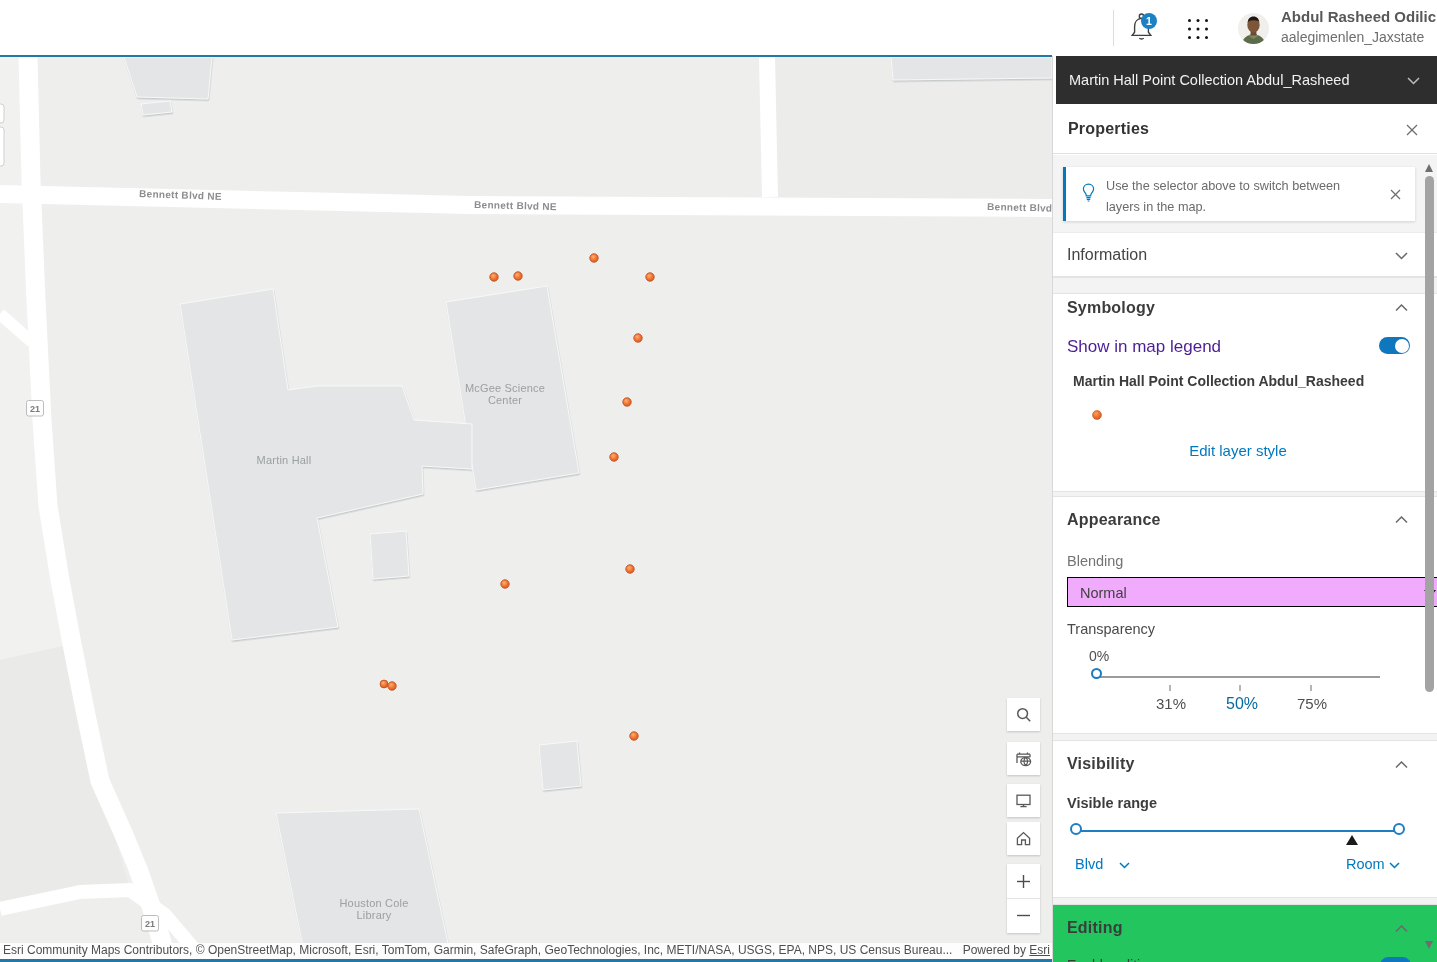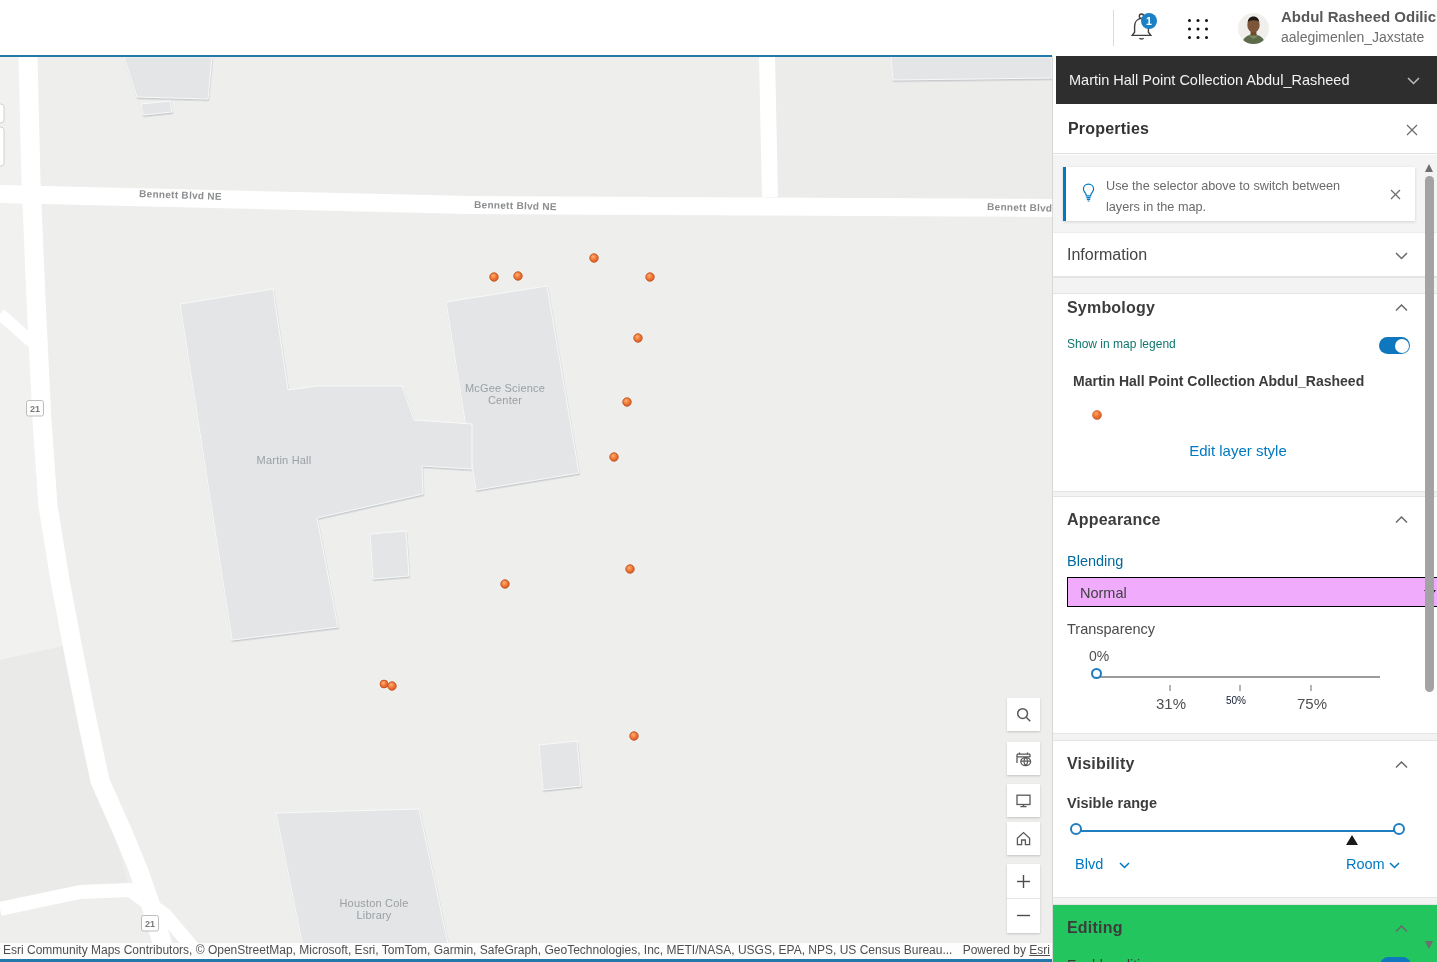--- a/index.html
+++ b/index.html
@@ -204,21 +204,21 @@
             <path d="M1,1 L6.5,6.5 L12,1"></path>
           </svg>
       </div>
       <div class="gap abs" style="top:122px;left:0;right:0;height:17px"></div>
 
       <div class="abs" style="top:139px;left:0;right:0;height:197px;background:#fff">
         <span class="sechead abs" style="left:14px;top:5px">Symbology</span>
         <svg class="abs" style="right:29px;top:10px" width="13" height="8" viewBox="0 0 13 8" fill="none" stroke="#6a6a6a" stroke-width="1.5">
             <path d="M1,6.5 L6.5,1 L12,6.5"></path>
           </svg>
-        <span class="abs" style="left:14px;top:43px;font-size:12px;color:#0f766e">Show in map legend</span>
+        <span class="abs" style="left:14px;top:43px;font-size:17px;color:#4c1d95">Show in map legend</span>
         <div class="abs" style="left:326px;top:43px;width:31px;height:17px;background:#0e77bd;border-radius:9px">
           <div class="abs" style="right:1.5px;top:1.5px;width:14px;height:14px;background:#fff;border-radius:50%"></div>
         </div>
         <span class="abs" style="left:20px;top:79px;font-size:14px;font-weight:bold;color:#3c3c3c">Martin Hall Point Collection Abdul_Rasheed</span>
         <svg class="abs" style="left:39px;top:116px" width="10" height="10" viewBox="0 0 10 10">
             <circle cx="5" cy="5" r="4.5" fill="url(#dotg2)" stroke="#c24e18" stroke-width="0.5"></circle>
           <defs>
               <radialGradient id="dotg2" cx="0.4" cy="0.35" r="0.75">
                 <stop offset="0%" stop-color="#f9a55e"></stop>
                 <stop offset="45%" stop-color="#ee7533"></stop>
@@ -228,34 +228,34 @@
         </svg>
         <span class="abs blue" style="left:0;width:370px;top:148px;font-size:15px;text-align:center">Edit layer style</span>
       </div>
       <div class="gap abs" style="top:336px;left:0;right:0;height:6px"></div>
 
       <div class="abs" style="top:342px;left:0;right:0;height:236px;background:#fff">
         <span class="sechead abs" style="left:14px;top:14px">Appearance</span>
         <svg class="abs" style="right:29px;top:19px" width="13" height="8" viewBox="0 0 13 8" fill="none" stroke="#6a6a6a" stroke-width="1.5">
             <path d="M1,6.5 L6.5,1 L12,6.5"></path>
           </svg>
-        <span class="abs" style="left:14px;top:56px;font-size:14.5px;color:#0369a1">Blending</span>
+        <span class="abs" style="left:14px;top:56px;font-size:14.5px;color:#737373">Blending</span>
         <div class="abs" style="left:14px;top:80px;width:382px;height:30px;background:#f0abfc;border:1px solid #000000">
           <span class="abs" style="left:12px;top:7px;font-size:14.5px;color:#3f3f3f">Normal</span>
           <div class="abs" style="right:12px;top:12px;width:0;height:0;border-left:6.5px solid transparent;border-right:6.5px solid transparent;border-top:8px solid #1a1a1a"></div>
         </div>
         <span class="abs" style="left:14px;top:124px;font-size:14.5px;color:#4a4a4a">Transparency</span>
         <span class="abs" style="left:36px;top:151px;font-size:14px;color:#4f4f4f">0%</span>
         <div class="abs" style="left:46px;width:281px;height:2px;background:#9b9b9b;top:178.5px"></div>
         <div class="abs" style="left:38px;top:171px;width:11px;height:11px;background:#fff;border:2.8px solid #1c7ac0;border-radius:50%"></div>
         <div class="abs" style="left:116px;top:188px;width:1.5px;height:6px;background:#b5b5b5"></div>
         <div class="abs" style="left:186px;top:188px;width:1.5px;height:6px;background:#b5b5b5"></div>
         <div class="abs" style="left:257px;top:188px;width:1.5px;height:6px;background:#b5b5b5"></div>
         <span class="abs" style="left:103px;top:198px;font-size:15px;color:#4f4f4f">31%</span>
-        <span class="abs" style="left:173px;top:198px;font-size:10px;color:#0f172a">50%</span>
+        <span class="abs" style="left:173px;top:198px;font-size:16px;color:#0369a1">50%</span>
         <span class="abs" style="left:244px;top:198px;font-size:15px;color:#4f4f4f">75%</span>
       </div>
       <div class="gap abs" style="top:578px;left:0;right:0;height:8px"></div>
 
       <div class="abs" style="top:586px;left:0;right:0;height:156px;background:#fff">
         <span class="sechead abs" style="left:14px;top:14px">Visibility</span>
         <svg class="abs" style="right:29px;top:20px" width="13" height="8" viewBox="0 0 13 8" fill="none" stroke="#6a6a6a" stroke-width="1.5">
             <path d="M1,6.5 L6.5,1 L12,6.5"></path>
           </svg>
         <span class="abs" style="left:14px;top:54px;font-size:14.5px;font-weight:bold;color:#3c3c3c">Visible range</span>

